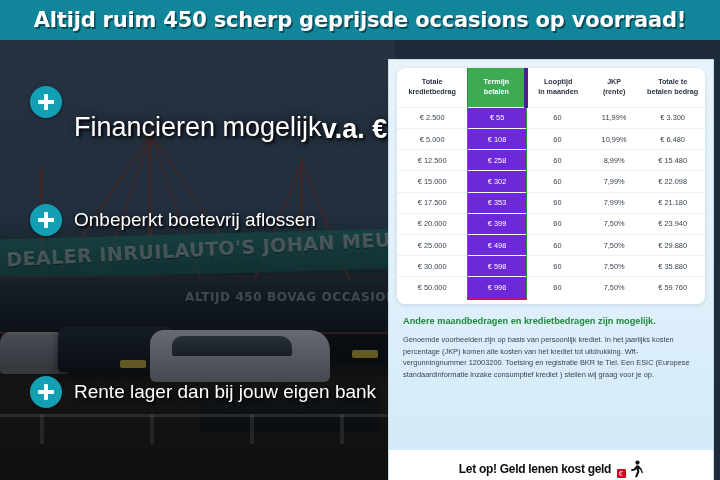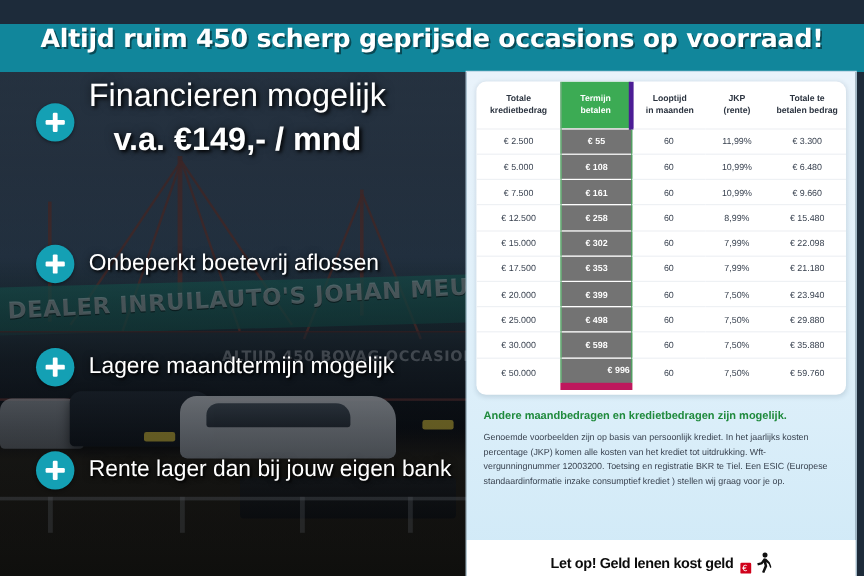--- a/index.html
+++ b/index.html
@@ -91,21 +91,21 @@
   .rail {
     position: absolute; left: 0; top: 376px; width: 395px; height: 3px;
     background: rgba(170,176,182,.35);
   }
   .post { position: absolute; width: 4px; height: 30px; background: rgba(160,166,172,.32); }
 
   
   .banner {
     position: absolute; left: 0; top: 0; width: 720px; height: 40px;
     background: #11869b;
-    display: flex; justify-content: center; margin-top: 20px;
+    display: flex; align-items: center; justify-content: center;
   }
   .banner-text {
     font-family: "DejaVu Sans", sans-serif;
     font-weight: 700; font-size: 21px; color: #ffffff;
     letter-spacing: -0.2px; white-space: nowrap;
     text-shadow: 1.6px 1.6px 0 rgba(0,0,0,.45);
   }
 
   
   .features {
@@ -132,21 +132,21 @@
   }
   .plus-badge::before { left: 8px; top: 14px; width: 16px; height: 4px; }
   .plus-badge::after  { left: 14px; top: 8px; width: 4px; height: 16px; }
 
   .f-text {
     font-family: "Liberation Sans", sans-serif;
     font-size: 19px; color: #ffffff;
     text-shadow: 1.5px 1.5px 2px rgba(0,0,0,.85), 0 0 6px rgba(0,0,0,.6);
     line-height: 1.28;
   }
-  .headline { display: flex; flex-direction: column; }
+  .headline { display: flex; flex-direction: row; margin-top: 48px; }
   .headline .l1 {
     font-size: 27px; color: #ffffff; white-space: nowrap;
     text-shadow: 2px 2px 3px rgba(0,0,0,.85), 0 0 8px rgba(0,0,0,.55);
   }
   .headline .l2 {
     font-size: 27px; font-weight: 700; color: #ffffff; white-space: nowrap;
     text-align: center; margin-top: 2px;
     text-shadow: 2px 2px 3px rgba(0,0,0,.85), 0 0 8px rgba(0,0,0,.55);
   }
 
@@ -177,24 +177,24 @@
   col.c0 { width: 23%; }
   col.c1 { width: 19%; }
   col.c2 { width: 20%; }
   col.c3 { width: 17%; }
   col.c4 { width: 21%; }
   th.hl {
     background: #3cab54; color: #ffffff;
     border-left: 1px solid #2e8c42; border-right: 4px solid #4c1d95;
   }
   td.hl {
-    background: #737373; color: #ffffff; font-weight: 700;
+    background: #6d28d9; color: #ffffff; font-weight: 400;
     border-top: 1px solid #ffffff; border-left: 1px solid #2e8c42; border-right: 1px solid #2e8c42;
   }
-  tbody tr:last-child td.hl { border-bottom: 6px solid #be185d; text-align: right; }
+  tbody tr:last-child td.hl { border-bottom: 2px solid #be185d; }
 
   .note { padding: 4px 14px 0 14px; }
   .note-title {
     font-family: "Liberation Sans", sans-serif;
     font-size: 9.2px; font-weight: 700; color: #1f8a3c;
     margin-bottom: 6px; line-height: 1.3;
   }
   .note-body {
     font-family: "Liberation Sans", sans-serif;
     font-size: 7.4px; color: #3a4350; line-height: 1.62; text-align: left;
@@ -266,24 +266,20 @@
         <span class="l1">Financieren mogelijk</span>
         <span class="l2">v.a. €149,- / mnd</span>
       </div>
     </div>
 
     <div class="feature f1">
       <div class="plus-badge"></div>
       <div class="f-text">Onbeperkt boetevrij aflossen</div>
     </div>
 
-    <div class="feature f2">
-      <div class="plus-badge"></div>
-      <div class="f-text">Lagere maandtermijn mogelijk</div>
-    </div>
 
     <div class="feature f3">
       <div class="plus-badge"></div>
       <div class="f-text">Rente lager dan bij jouw eigen bank</div>
     </div>
   </div>
 
   <div class="panel">
 
     <div class="table-card">
@@ -328,27 +324,20 @@
               <td>€ 3.300</td>
             </tr>
             <tr>
               <td>€ 5.000</td>
               <td class="hl">€ 108</td>
               <td>60</td>
               <td>10,99%</td>
               <td>€ 6.480</td>
             </tr>
             <tr>
-              <td>€ 7.500</td>
-              <td class="hl">€ 161</td>
-              <td>60</td>
-              <td>10,99%</td>
-              <td>€ 9.660</td>
-            </tr>
-            <tr>
               <td>€ 12.500</td>
               <td class="hl">€ 258</td>
               <td>60</td>
               <td>8,99%</td>
               <td>€ 15.480</td>
             </tr>
             <tr>
               <td>€ 15.000</td>
               <td class="hl">€ 302</td>
               <td>60</td>

